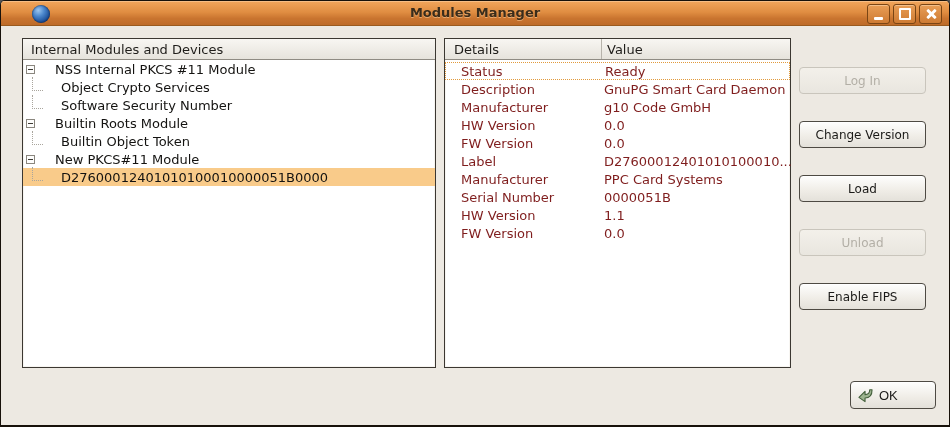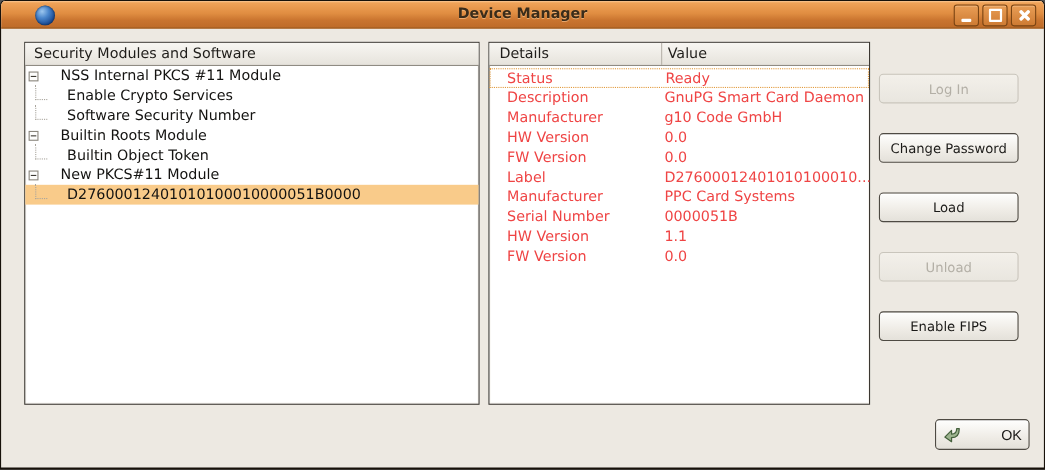--- a/index.html
+++ b/index.html
@@ -42,73 +42,73 @@
   .titem{height:18px;display:flex;align-items:center;white-space:nowrap;gap:16px;}
   .titem.lvl0{padding-left:3px;}
   .titem.lvl1{padding-left:9px;}
   .expander{width:9px;height:9px;box-sizing:border-box;border:1px solid #8A867E;background:#FDFDFC;
             position:relative;margin-right:4px;flex:none;}
   .expander:after{content:"";position:absolute;left:1px;top:3px;width:5px;height:1px;background:#3E3B35;}
   .conn{width:11px;height:14px;box-sizing:border-box;border-left:1px dotted #A9A59D;
         border-bottom:1px dotted #A9A59D;margin:-7px 2px 0 0;flex:none;}
   .titem.selected{background:#F9CB8A;}
   
-  .details-body{padding-top:2px;font-size:13px;color:#ef4444;}
+  .details-body{padding-top:2px;font-size:13px;color:#7f1d1d;}
   .drow{height:18px;display:flex;align-items:center;box-sizing:border-box;}
   .drow .k{width:157px;padding-left:16px;box-sizing:border-box;flex:none;white-space:nowrap;}
   .drow .v{padding-left:2px;white-space:nowrap;}
   .drow.focused{border:1px dotted #E29A3C;height:18px;}
   .drow.focused .k{padding-left:15px;}
   
   .actions{position:absolute;left:798px;top:39px;width:127px;}
   .btn{width:127px;height:27px;box-sizing:border-box;margin-bottom:5px;border-radius:4px;
        font-family:"DejaVu Sans","Liberation Sans",sans-serif;font-size:12px;
        display:flex;align-items:center;justify-content:center;cursor:default;margin-top:27px;}
   .btn.enabled{border:1px solid #4E4A43;color:#1B1A18;
        background:linear-gradient(#FEFEFD,#EFECE6 60%,#E4E1DA);
        box-shadow:inset 0 1px 0 #FFF;}
   .btn.disabled{border:1px solid #C9C5BC;color:#B3AFA6;
        background:linear-gradient(#F3F0EA,#E9E6DF);}
   
   .ok-btn{position:absolute;left:849px;top:380px;width:86px;height:28px;box-sizing:border-box;
-          border:1px solid #4E4A43;border-radius:4px;display:flex;align-items:center;justify-content:space-between;
+          border:1px solid #4E4A43;border-radius:4px;display:flex;align-items:center;justify-content:flex-start;
           gap:5px;background:linear-gradient(#FEFEFD,#EFECE6 60%,#E3E0D9);
           box-shadow:inset 0 1px 0 #FFF;font-size:13px;color:#1B1A18;cursor:default;}
 </style>
 </head>
 <body>
 
 <div class="window">
 
   <div class="titlebar">
     <span class="app-icon"></span>
-    <div class="title-text">Device Manager</div>
+    <div class="title-text">Modules Manager</div>
     <div class="winbtns">
       <div class="winbtn">
           <span class="glyph-min"></span>
         </div>
       <div class="winbtn">
           <span class="glyph-max"></span>
         </div>
       <div class="winbtn">
           <span class="glyph-close"></span>
         </div>
     </div>
   </div>
 
   <div class="panel tree-panel">
-    <div class="panel-header tree-header">Security Modules and Software</div>
+    <div class="panel-header tree-header">Internal Modules and Devices</div>
     <div class="tree-body">
       <div class="titem lvl0">
         <span class="expander"></span>
         <span>NSS Internal PKCS #11 Module</span>
       </div>
       <div class="titem lvl1">
         <span class="conn"></span>
-        <span>Enable Crypto Services</span>
+        <span>Object Crypto Services</span>
       </div>
       <div class="titem lvl1">
         <span class="conn"></span>
         <span>Software Security Number</span>
       </div>
       <div class="titem lvl0">
         <span class="expander"></span>
         <span>Builtin Roots Module</span>
       </div>
       <div class="titem lvl1">
@@ -170,21 +170,21 @@
       </div>
       <div class="drow">
         <span class="k">FW Version</span>
         <span class="v">0.0</span>
       </div>
     </div>
   </div>
 
   <div class="actions">
     <button class="btn disabled" disabled="">Log In</button>
-    <button class="btn enabled">Change Password</button>
+    <button class="btn enabled">Change Version</button>
     <button class="btn enabled">Load</button>
     <button class="btn disabled" disabled="">Unload</button>
     <button class="btn enabled">Enable FIPS</button>
   </div>
 
   <button class="ok-btn">
     <svg width="17" height="15" viewBox="0 0 18 16">
       <path d="M2 10 L8.5 3.5 L8.5 7 C12.5 7 13.5 5.2 13.5 1.8 L16 1.8 C16 8.2 13 10.6 8.5 10.6 L8.5 14.5 Z" fill="#9DB48F" stroke="#44603C" stroke-width="1.2" stroke-linejoin="round"></path>
     </svg>
     <span>OK</span>

